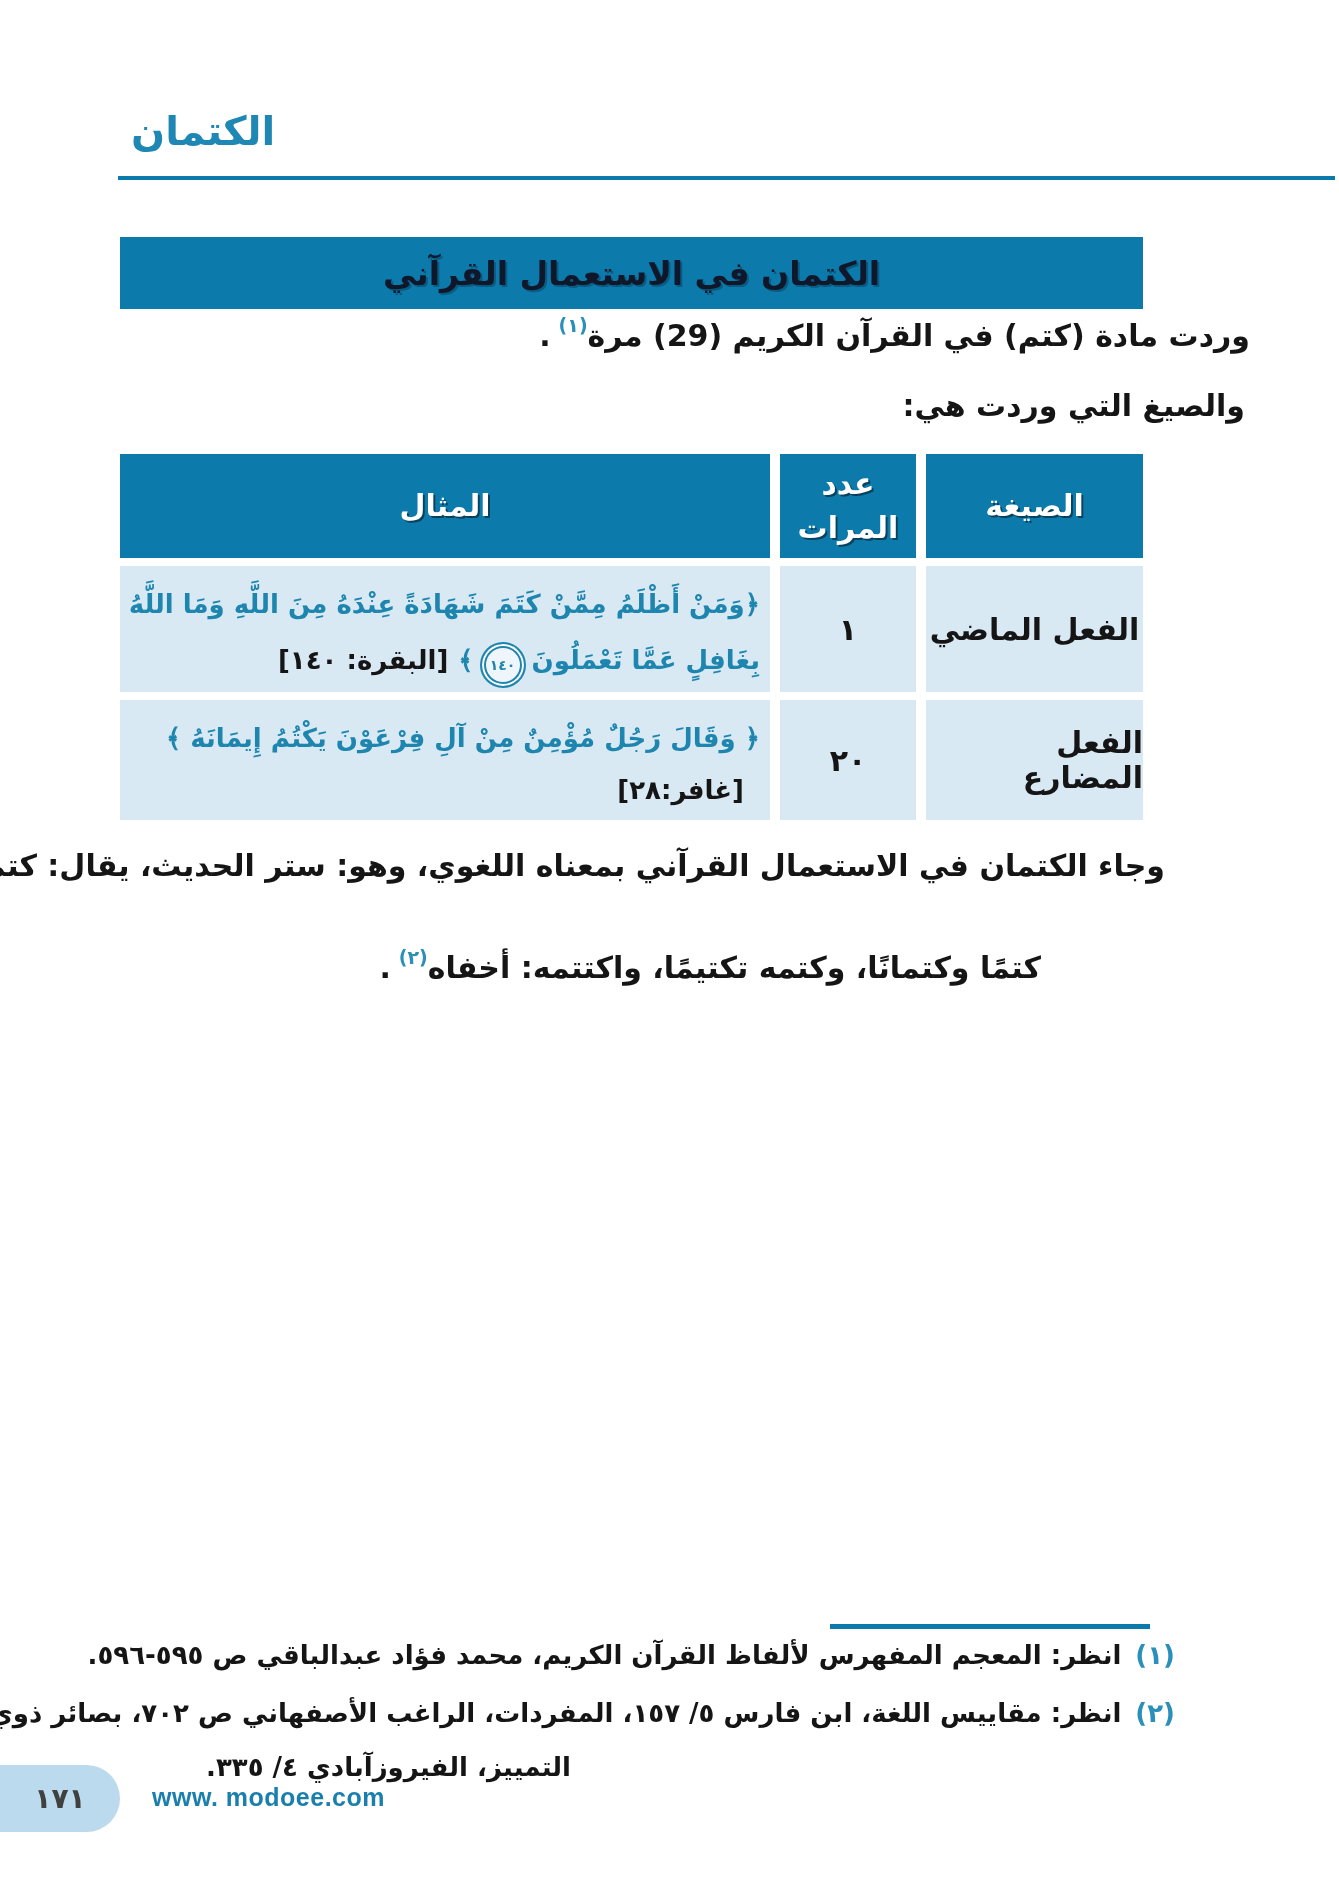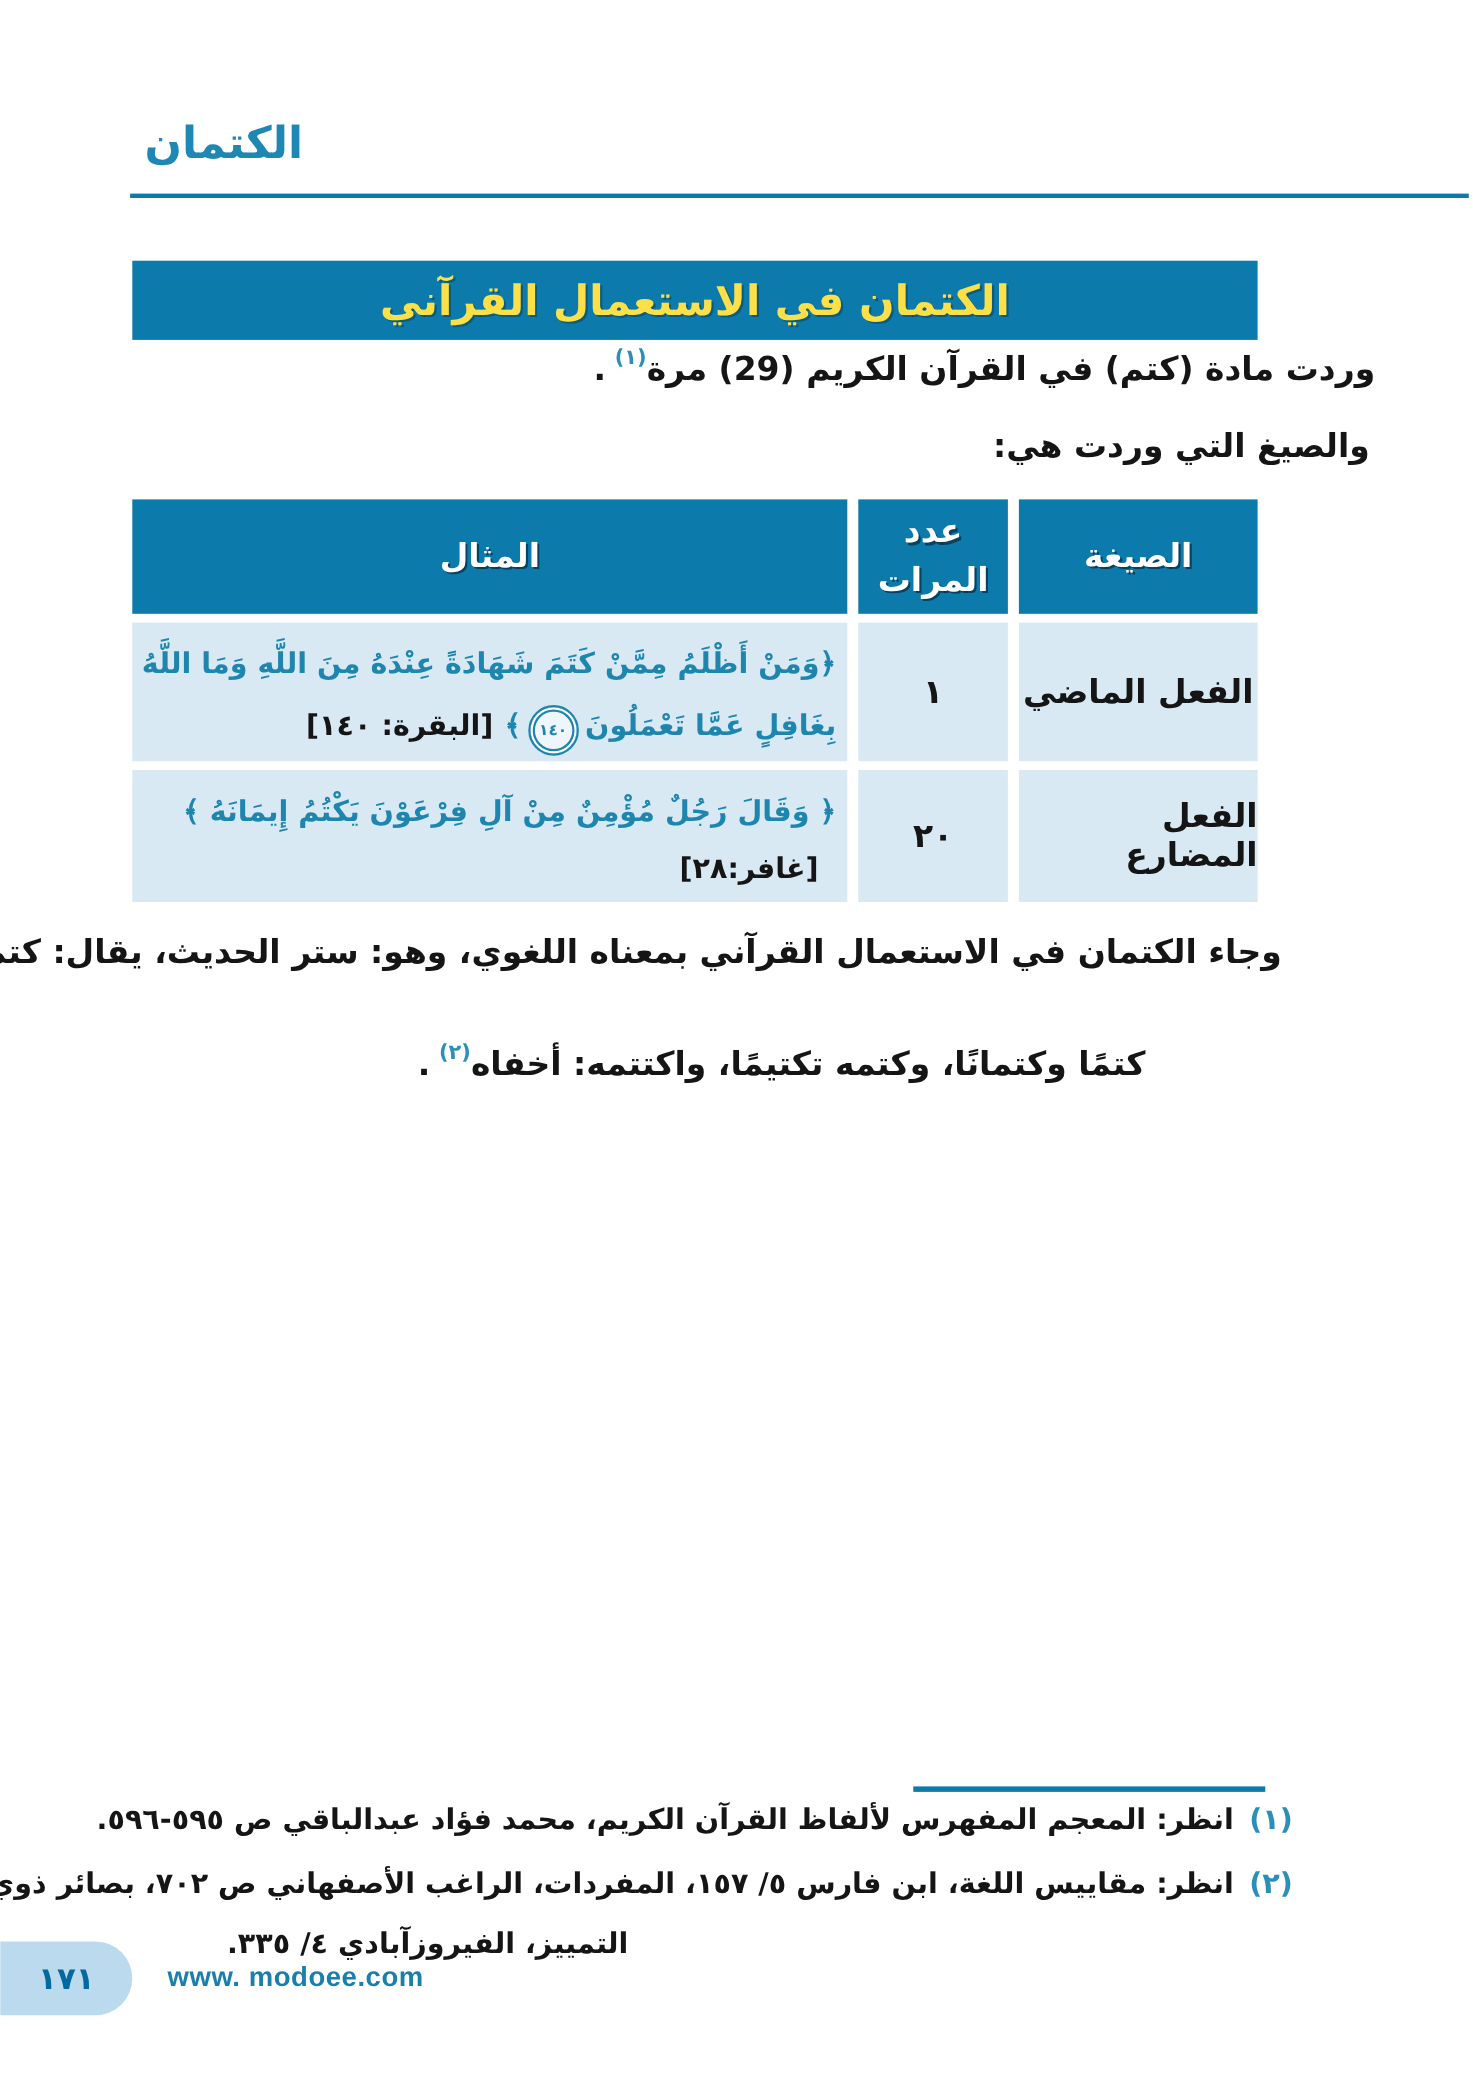--- a/index.html
+++ b/index.html
@@ -24,21 +24,21 @@
     background:#0d7aac;
   }
 
   
   .banner{
     position:absolute;left:120px;top:237px;width:1023px;height:72px;
     background:#0d7aac;
     display:flex;align-items:center;justify-content:center;
   }
   .banner-title{
-    color:#fde047;font-size:38px;font-weight:bold;
+    color:#0f172a;font-size:33px;font-weight:bold;
     text-shadow:2px 2px 0 rgba(0,0,0,0.25);
   }
 
   
   .line{position:absolute;white-space:nowrap;font-size:30px;font-weight:bold;color:#151515;}
   .intro-1{right:89px;top:318px;}
   .intro-2{right:94px;top:388px;}
   sup.fnref{
     color:#2a8fb9;font-size:19px;font-weight:bold;
     position:relative;top:-14px;vertical-align:baseline;
@@ -96,21 +96,21 @@
   .fn-2a{right:164px;top:1698px;}
   .fn-2b{right:768px;top:1752px;}
   .fn-num{color:#2a8fb9;margin-left:14px;}
 
   
   .page-pill{
     position:absolute;left:0;top:1765px;width:120px;height:67px;
     background:#bcdaee;border-radius:0 34px 34px 0;
     display:flex;align-items:center;justify-content:center;
   }
-  .page-num{color:#0369a1;font-size:28px;font-weight:bold;}
+  .page-num{color:#404040;font-size:28px;font-weight:bold;}
   .site-url{
     position:absolute;left:152px;top:1783px;
     direction:ltr;
     font-family:"Liberation Sans", sans-serif;
     font-size:25px;font-weight:bold;color:#1b7fad;letter-spacing:0.5px;
     white-space:nowrap;
   }
 </style>
 </head>
 <body>

